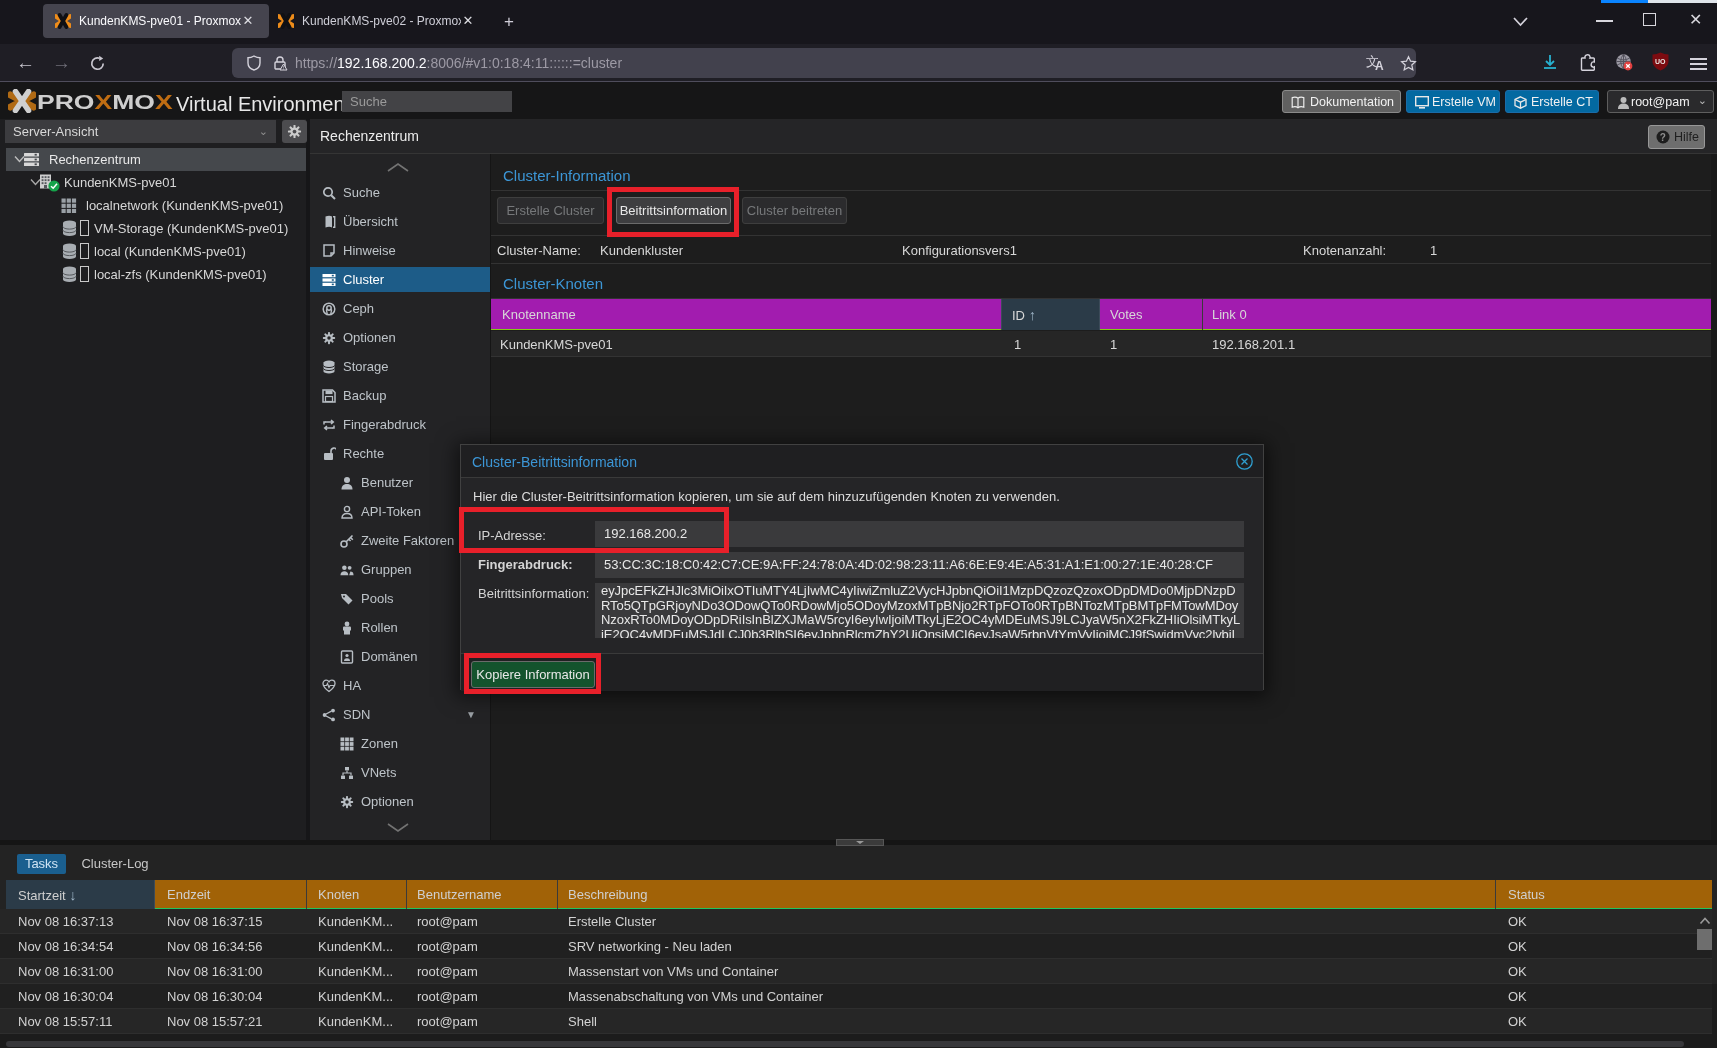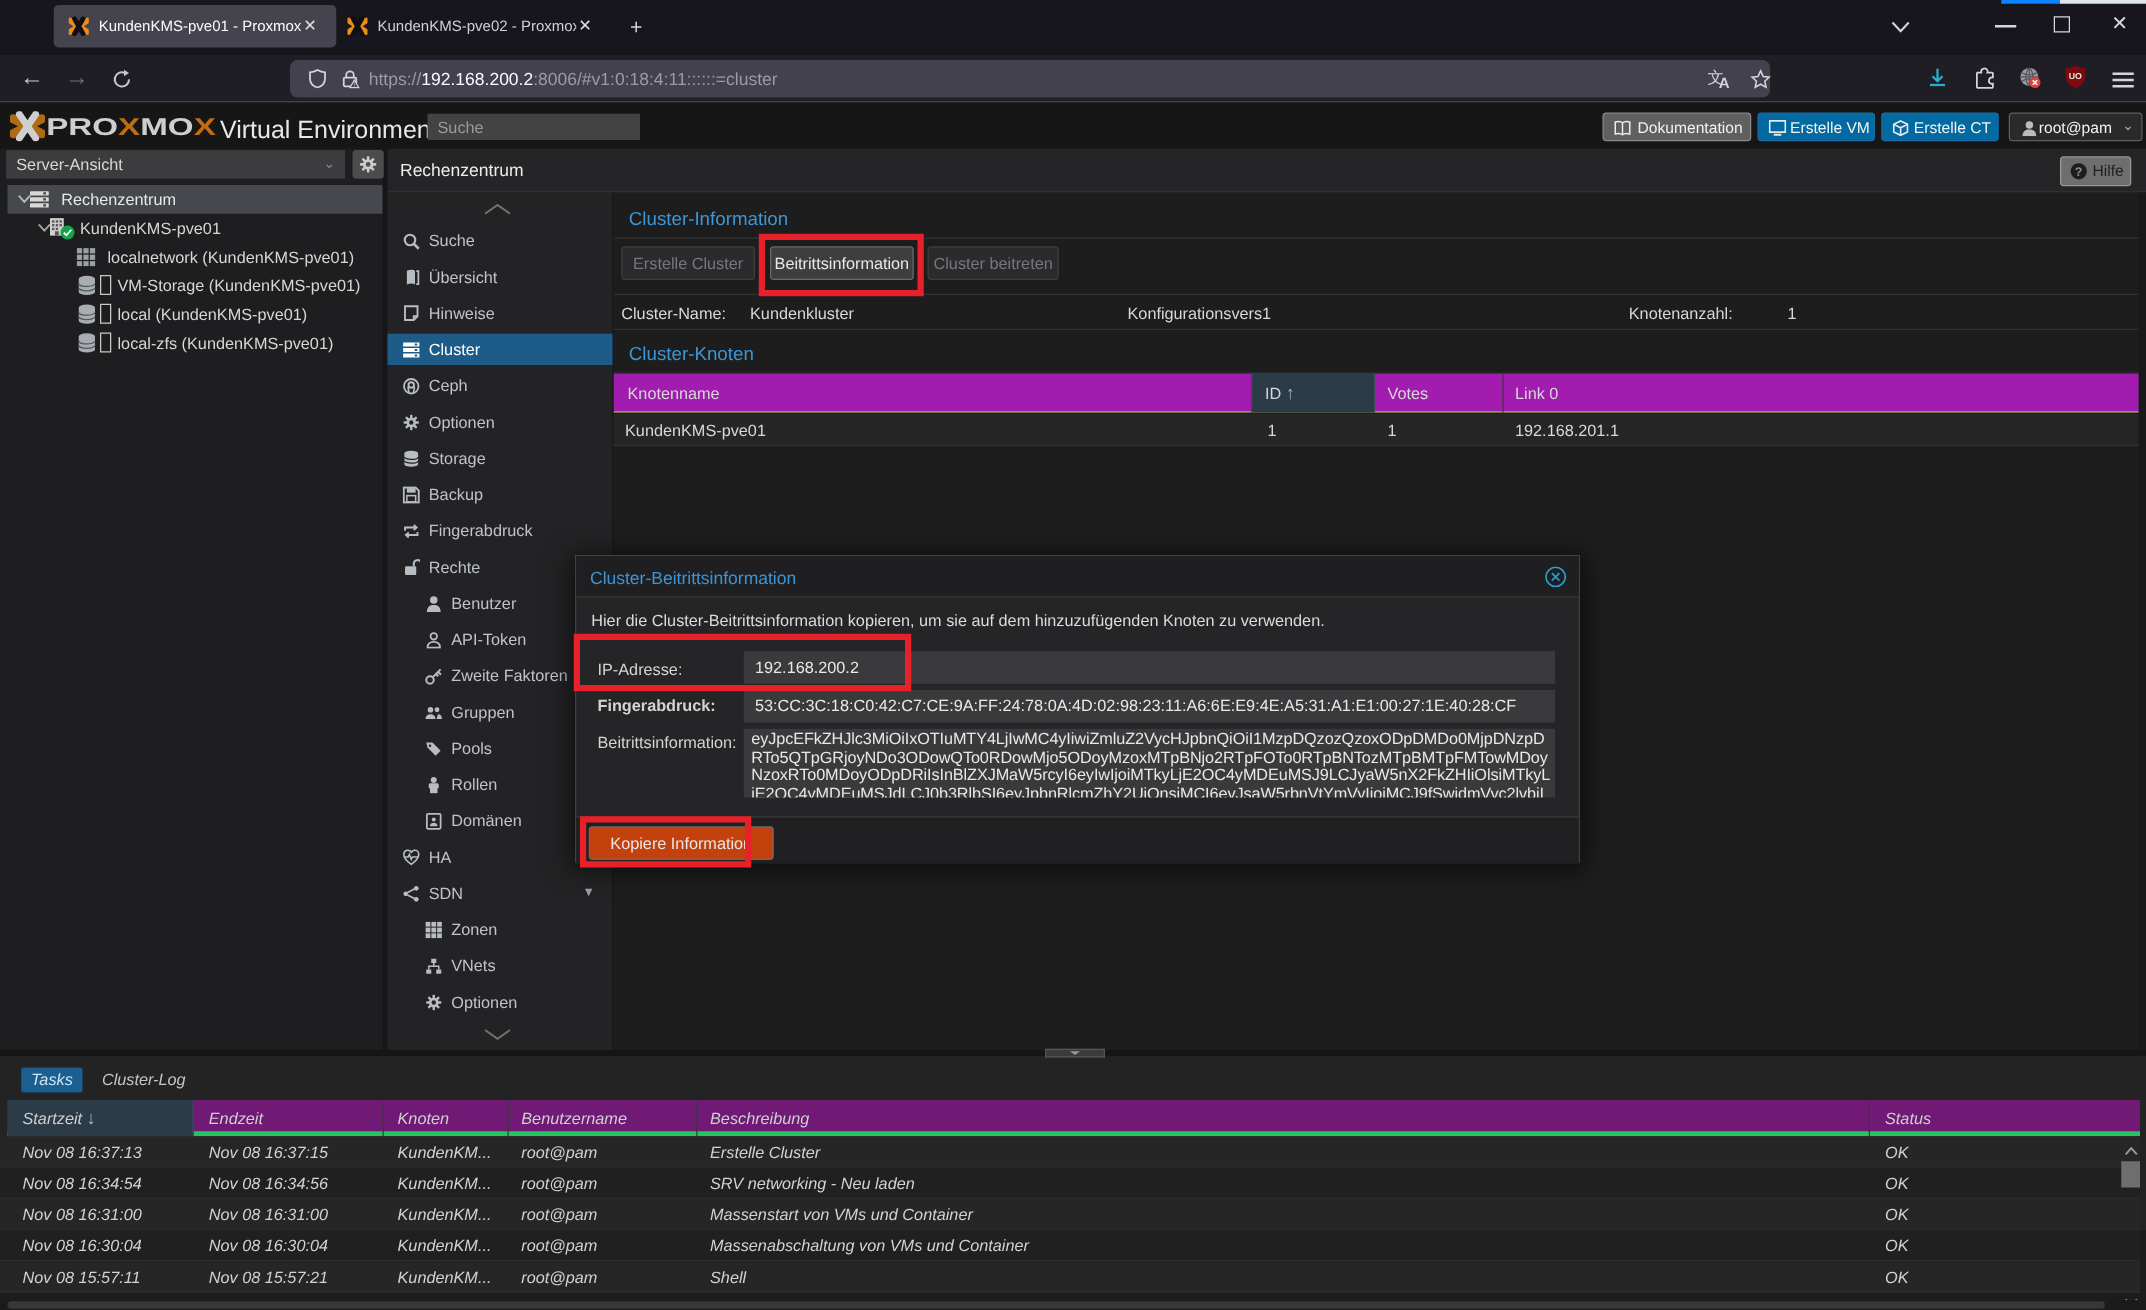--- a/index.html
+++ b/index.html
@@ -30,21 +30,21 @@
   .navitem { position:absolute; left:0; width:180px; height:29px; color:#bec4c9; font-size:13px; line-height:29px; }
   .navitem .ic { position:absolute; left:12px; top:8px; width:14px; height:14px; }
   .navitem .lb { position:absolute; left:33px; }
   .navitem.ind .ic { left:30px; } .navitem.ind .lb { left:51px; }
   .sect { color:#3c96d6; font-size:15px; position:absolute; }
   .gbtn { position:absolute; height:27px; border:1px solid #6b6b6b; border-radius:3px;
     background:#3e3e40; color:#e8e8e8; font-size:13px; text-align:center; line-height:25px; }
   .gbtn.dis { background:#2b2b2d; border-color:#3e3e3e; color:#76787a; }
   .redbox { position:absolute; border:5px solid #e8202a; }
   
-  #tasks { left:0; top:845px; width:1717px; height:139px; background:#232323;font-style:italic; }
+  #tasks { left:0; top:845px; width:1717px; height:139px; background:#232323; }
   #hscroll { left:0; top:1040px; width:1717px; height:8px; background:#1b1b1b; }
   .th { color:#cfcfcf; font-size:13px; }
   .cell { position:absolute; font-size:13px; color:#d2d2d2; white-space:nowrap; top:5px; }
   .trow { position:absolute; left:0px; width:1712px; height:25px; background:#262626; border-bottom:1px solid #2e2e2e; }
   .trow.alt { background:#202020; }
   
   #modal { left:460px; top:444px; width:804px; height:246px; background:#252527;
      border:1px solid #414141; box-shadow:0 3px 18px 4px rgba(0,0,0,0.55); }
   .mfield { position:absolute; left:134px; width:649px; background:#3a3a3c; color:#e8e8e8; font-size:13px; }
   .mlabel { position:absolute; left:17px; color:#d4d4d4; font-size:13px; }
@@ -497,21 +497,21 @@
     <span style="position:absolute;left:523px;top:6px;">1</span>
     <span style="position:absolute;left:619px;top:6px;">1</span>
     <span style="position:absolute;left:721px;top:6px;">192.168.201.1</span>
   </div>
   <div style="position:absolute;left:1220px;top:0;width:6px;height:691px;background:#191919;"></div>
 </div>
 <div id="splitter" class="abs" style="left:0;top:840px;width:1717px;height:5px;background:#151515;"></div>
 <div id="tasks" class="abs">
   <div style="position:absolute;left:17px;top:9px;width:49px;height:20px;background:#1a5f8f;border-radius:2px;color:#cfe4f4;font-size:13px;text-align:center;line-height:20px;">Tasks</div>
   <div style="position:absolute;left:81px;top:9px;width:68px;height:20px;color:#c6c6c6;font-size:13px;text-align:center;line-height:20px;">Cluster-Log</div>
-  <div id="thead2" style="position:absolute;left:6px;top:35px;width:1706px;height:29px;background:#701a75;border-bottom:4px solid #22c55e;text-align:right;">
+  <div id="thead2" style="position:absolute;left:6px;top:35px;width:1706px;height:29px;background:#a16207;border-bottom:1px solid #22c55e;text-align:right;">
     <div style="position:absolute;left:0;top:0;width:149px;height:29px;background:#2b3b48;border-right:1px solid #3c4b59;">
         <span class="th" style="position:absolute;left:12px;top:7px;">Startzeit <span style="color:#9fb6c8;font-size:14.5px;">↓</span></span>
       </div>
     <span class="th" style="position:absolute;left:161px;top:7px;">Endzeit</span>
     <div style="position:absolute;left:300px;top:0;width:1px;height:29px;background:#3a3a3a;"></div>
     <span class="th" style="position:absolute;left:312px;top:7px;">Knoten</span>
     <div style="position:absolute;left:400px;top:0;width:1px;height:29px;background:#3a3a3a;"></div>
     <span class="th" style="position:absolute;left:411px;top:7px;">Benutzername</span>
     <div style="position:absolute;left:551px;top:0;width:1px;height:29px;background:#3a3a3a;"></div>
     <span class="th" style="position:absolute;left:562px;top:7px;">Beschreibung</span>
@@ -585,18 +585,18 @@
       </svg>
   </div>
   <span style="position:absolute;left:12px;top:44px;font-size:13px;color:#dcdcdc;">Hier die Cluster-Beitrittsinformation kopieren, um sie auf dem hinzuzufügenden Knoten zu verwenden.</span>
   <span class="mlabel" style="top:83px;">IP-Adresse:</span>
   <div class="mfield" style="top:76px;height:26px;line-height:26px;"><span style="margin-left:9px;">192.168.200.2</span></div>
   <span class="mlabel" style="top:112px;font-weight:bold;">Fingerabdruck:</span>
   <div class="mfield" style="top:107px;height:26px;line-height:26px;"><span style="margin-left:9px;">53:CC:3C:18:C0:42:C7:CE:9A:FF:24:78:0A:4D:02:98:23:11:A6:6E:E9:4E:A5:31:A1:E1:00:27:1E:40:28:CF</span></div>
   <span class="mlabel" style="top:141px;">Beitrittsinformation:</span>
   <div class="mfield" style="top:138px;height:55px;overflow:hidden;line-height:14.6px;word-break:break-all;padding:1px 2px 1px 6px;letter-spacing:-0.08px;">eyJpcEFkZHJlc3MiOiIxOTIuMTY4LjIwMC4yIiwiZmluZ2VycHJpbnQiOiI1MzpDQzozQzoxODpDMDo0MjpDNzpDRTo5QTpGRjoyNDo3ODowQTo0RDowMjo5ODoyMzoxMTpBNjo2RTpFOTo0RTpBNTozMTpBMTpFMTowMDoyNzoxRTo0MDoyODpDRiIsInBlZXJMaW5rcyI6eyIwIjoiMTkyLjE2OC4yMDEuMSJ9LCJyaW5nX2FkZHIiOlsiMTkyLjE2OC4yMDEuMSJdLCJ0b3RlbSI6eyJpbnRlcmZhY2UiOnsiMCI6eyJsaW5rbnVtYmVyIjoiMCJ9fSwidmVyc2lvbiI6IjIiLCJjbHVzdGVyX25hbWUiOiJLdW5kZW5rbHVzdGVyIiwiY29uZmlnX3ZlcnNpb24iOiIxIiwiaXBfdmVyc2lvbiI6ImlwdjQtNiIsImxpbmtfbW9kZSI6InBhc3NpdmUiLCJzZWNhdXRoIjoib24ifX0=</div>
   <div style="position:absolute;left:0;top:208px;width:802px;height:38px;background:#202022;border-top:1px solid #3a3a3a;">
-    <div class="gbtn" style="left:10px;top:7px;width:148px;background:#c2410c;">Kopiere Information</div>
+    <div class="gbtn" style="left:10px;top:7px;width:124px;background:#14532d;">Kopiere Information</div>
   </div>
 </div>
 <div class="redbox" style="left:607px;top:187px;width:132px;height:50px;"></div>
 <div class="redbox" style="left:459px;top:507px;width:270px;height:46px;"></div>
 <div class="redbox" style="left:464px;top:653px;width:137px;height:41px;"></div>
 
 </body></html>

